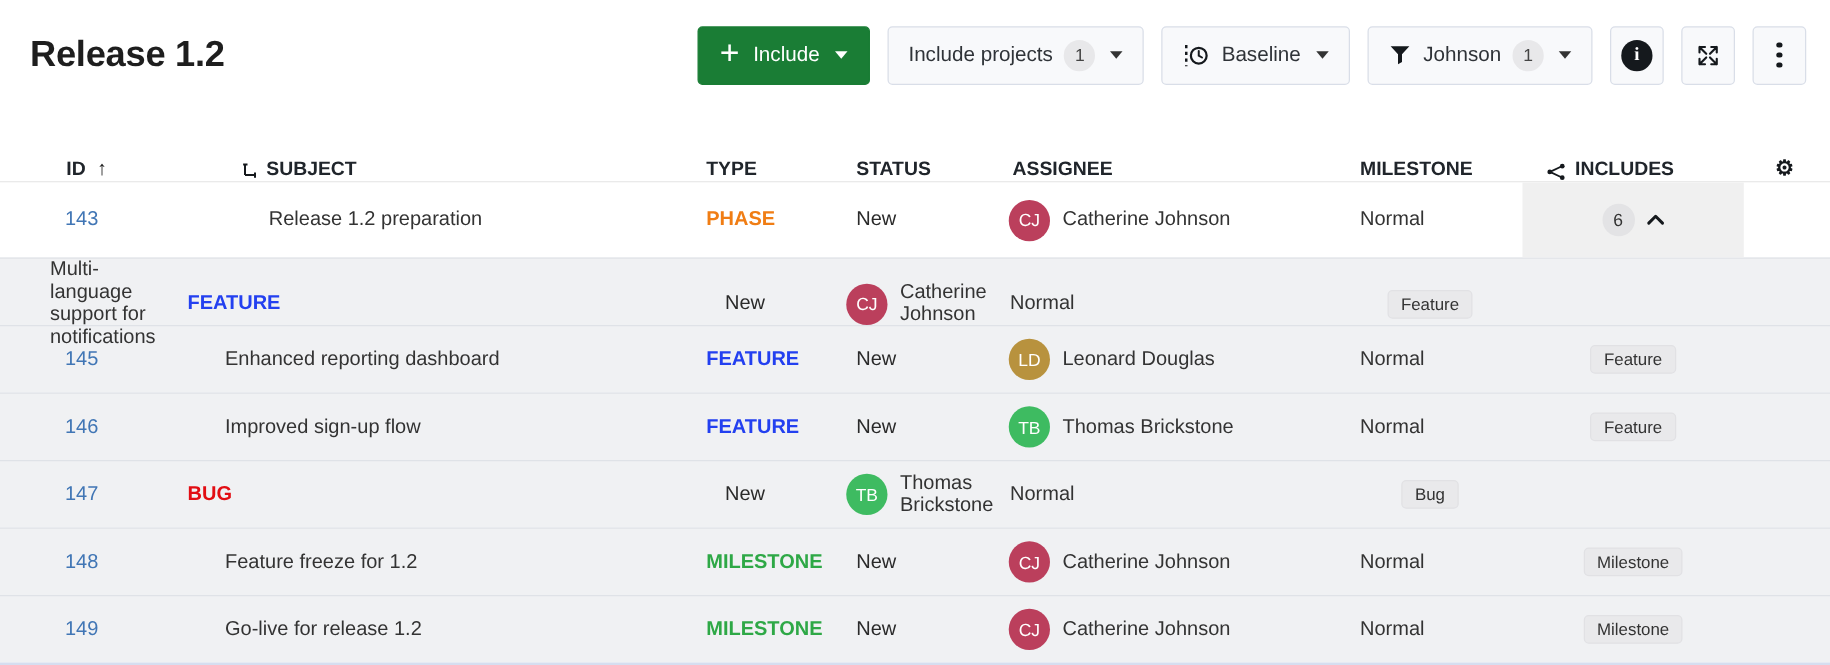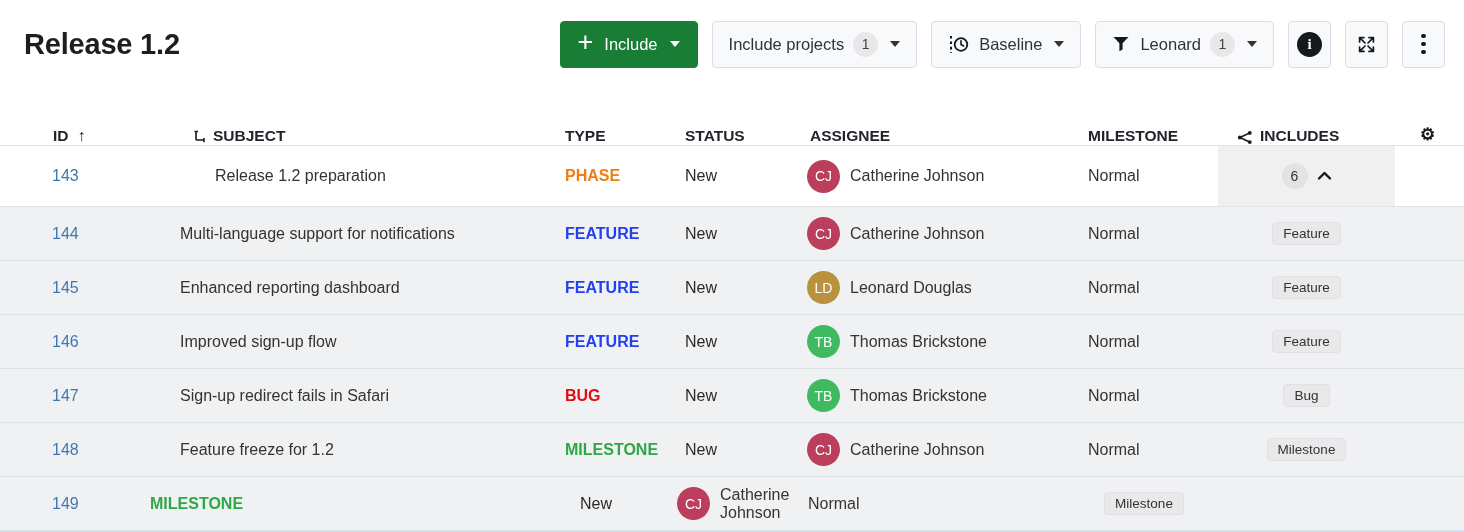--- a/index.html
+++ b/index.html
@@ -106,21 +106,21 @@
     <span>Baseline</span>
     <span class="caret"></span>
   </div>
 
   <div class="btn">
     <span class="ic" style="margin-right:10px;">
       <svg width="18" height="18" viewBox="0 0 18 18">
         <path d="M1.5 2 h15 L10.6 8.3 V14.6 L7.4 16.3 V8.3 Z" fill="#15191d"></path>
       </svg>
     </span>
-    <span>Leonard</span>
+    <span>Johnson</span>
     <span class="badge-pill">1</span>
     <span class="caret"></span>
   </div>
 
   <div class="btn btn-icon">
     <span class="info-circle">i</span>
   </div>
 
   <div class="btn btn-icon">
     <span class="ic">
@@ -212,23 +212,20 @@
         <svg width="15" height="10" viewBox="0 0 15 10">
             <polyline points="2,7.5 7.5,2 13,7.5" fill="none" stroke="#15191d" stroke-width="2.4" stroke-linecap="round" stroke-linejoin="round"></polyline>
           </svg>
       </span>
     </div>
   </div>
   <div class="cell"></div>
 </div>
 
 <div class="grid row">
-  <div class="cell c-id">
-      <a class="id-link">144</a>
-    </div>
   <div class="cell c-subject">
       <span>Multi-language support for notifications</span>
     </div>
   <div class="cell c-type t-feature">
       <span>FEATURE</span>
     </div>
   <div class="cell c-status">
       <span>New</span>
     </div>
   <div class="cell c-assignee">
@@ -293,23 +290,20 @@
   <div class="cell c-includes">
     <span class="chip">Feature</span>
   </div>
   <div class="cell"></div>
 </div>
 
 <div class="grid row">
   <div class="cell c-id">
       <a class="id-link">147</a>
     </div>
-  <div class="cell c-subject">
-      <span>Sign-up redirect fails in Safari</span>
-    </div>
   <div class="cell c-type t-bug">
       <span>BUG</span>
     </div>
   <div class="cell c-status">
       <span>New</span>
     </div>
   <div class="cell c-assignee">
     <span class="avatar a-tb">TB</span>
     <span>Thomas Brickstone</span>
   </div>
@@ -345,20 +339,23 @@
   <div class="cell c-includes">
     <span class="chip">Milestone</span>
   </div>
   <div class="cell"></div>
 </div>
 
 <div class="grid row">
   <div class="cell c-id">
       <a class="id-link">149</a>
     </div>
+  <div class="cell c-subject">
+      <span>Go-live for release 1.2</span>
+    </div>
   <div class="cell c-type t-milestone">
       <span>MILESTONE</span>
     </div>
   <div class="cell c-status">
       <span>New</span>
     </div>
   <div class="cell c-assignee">
     <span class="avatar a-cj">CJ</span>
     <span>Catherine Johnson</span>
   </div>

